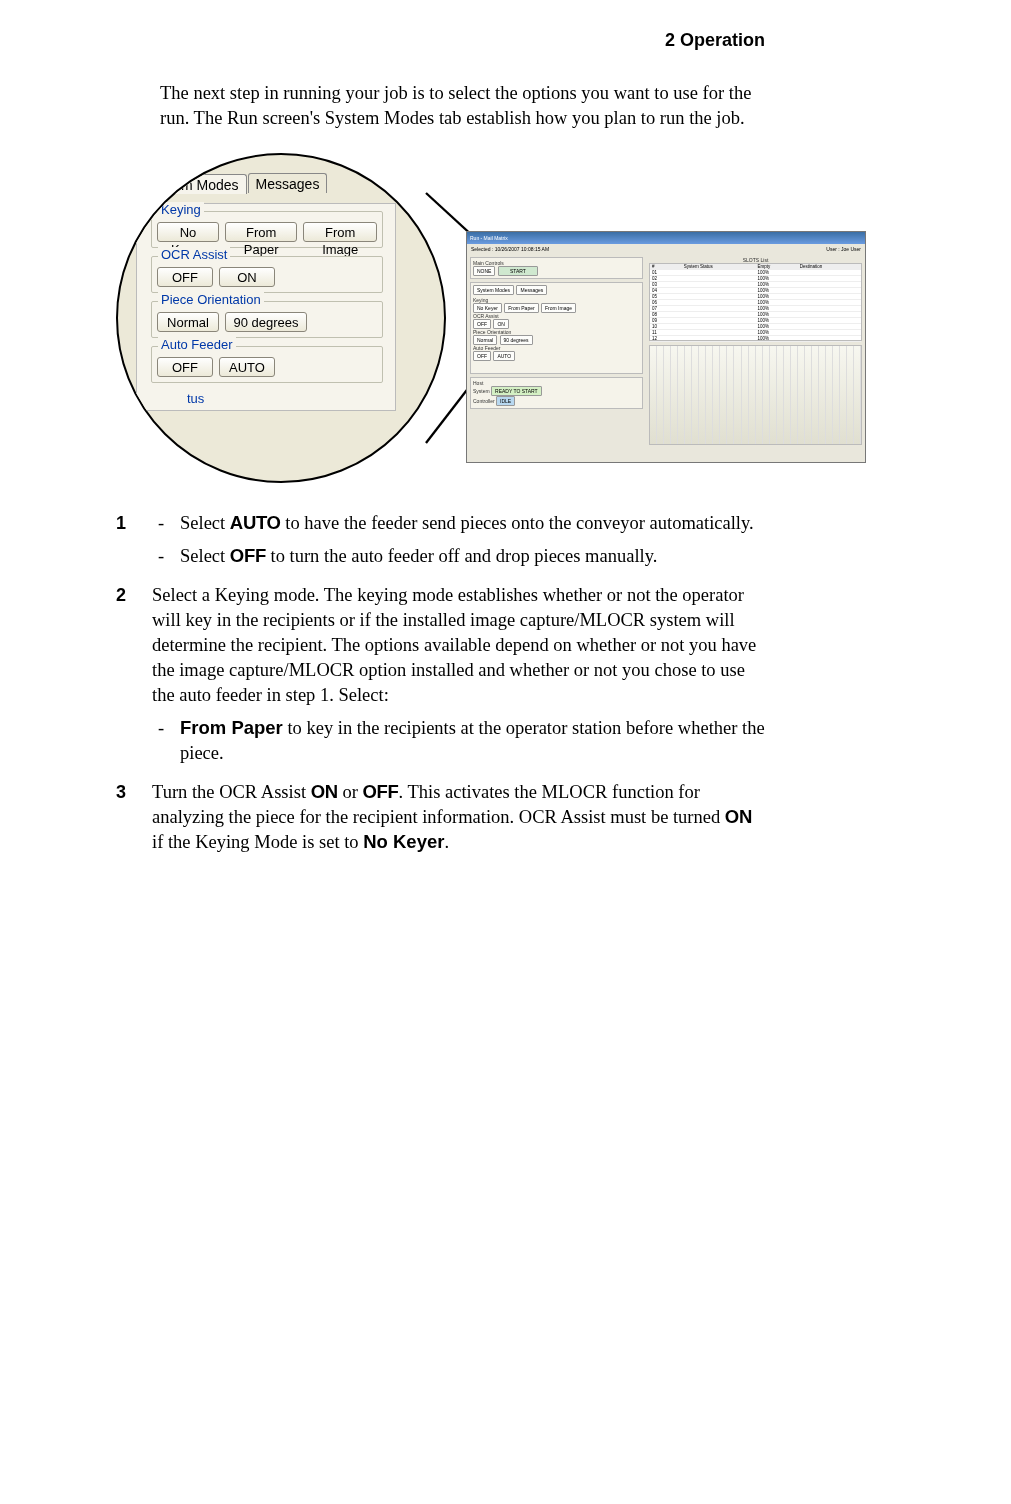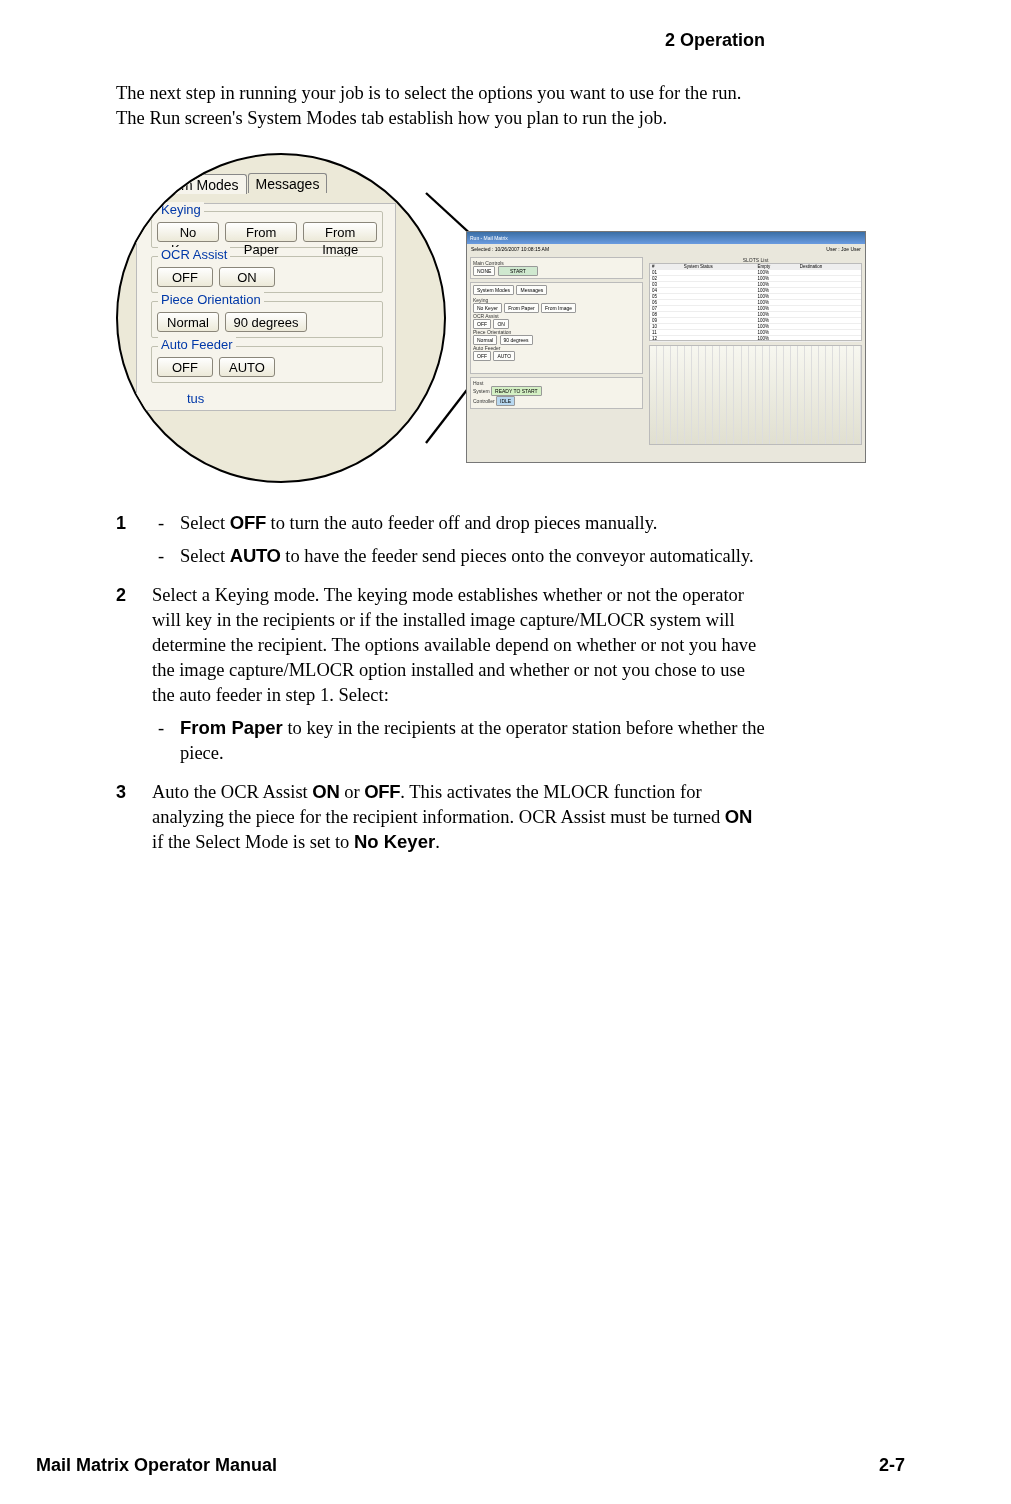--- a/index.html
+++ b/index.html
@@ -21,20 +21,21 @@
     text-align: right;
     font-family: Arial, Helvetica, sans-serif;
     font-weight: bold;
     font-size: 18px;
     margin-bottom: 30px;
   }
   .intro {
     font-size: 18.5px;
     line-height: 1.35;
     margin-bottom: 22px;
+    margin-left: 44px;
   }
   .figure-area {
     position: relative;
     width: 700px;
     height: 330px;
     margin: 0 auto 28px auto;
   }
   
   .zoom-circle {
     position: absolute;
@@ -421,35 +422,31 @@
           
         </div>
 
       </div>
     </div>
   </div>
 
   <ol class="steps">
     <li>
       <div class="sub">
+        <span>Select </span><span class="b-sans">AUTO</span><span> to have the feeder send pieces onto the conveyor automatically.</span>
+      </div>
+      <div class="sub">
         <span>Select </span><span class="b-sans">OFF</span><span> to turn the auto feeder off and drop pieces manually.</span>
-      </div>
-      <div class="sub">
-        <span>Select </span><span class="b-sans">AUTO</span><span> to have the feeder send pieces onto the conveyor automatically.</span>
       </div>
     </li>
     <li>
       <span>Select a Keying mode. The keying mode establishes whether or not the operator will key in the recipients or if the installed image capture/MLOCR system will determine the recipient. The options available depend on whether or not you have the image capture/MLOCR option installed and whether or not you chose to use the auto feeder in step 1. Select:</span>
       <div class="sub">
         <span class="b-cond">From Paper</span><span> to key in the recipients at the operator station before whether the piece.</span>
       </div>
     </li>
     <li>
-      <span>Auto the OCR Assist </span><span class="b-sans">ON</span><span> or </span><span class="b-sans">OFF</span><span>. This activates the MLOCR function for analyzing the piece for the recipient information. OCR Assist must be turned </span><span class="b-sans">ON</span><span> if the Select Mode is set to </span><span class="b-cond">No Keyer</span><span>.</span>
+      <span>Turn the OCR Assist </span><span class="b-sans">ON</span><span> or </span><span class="b-sans">OFF</span><span>. This activates the MLOCR function for analyzing the piece for the recipient information. OCR Assist must be turned </span><span class="b-sans">ON</span><span> if the Keying Mode is set to </span><span class="b-cond">No Keyer</span><span>.</span>
     </li>
   </ol>
 </div>
 
-<div class="footer">
-  <span>Mail Matrix Operator Manual</span>
-  <span>2-7</span>
 </div>
-</div>
 
 </body></html>

